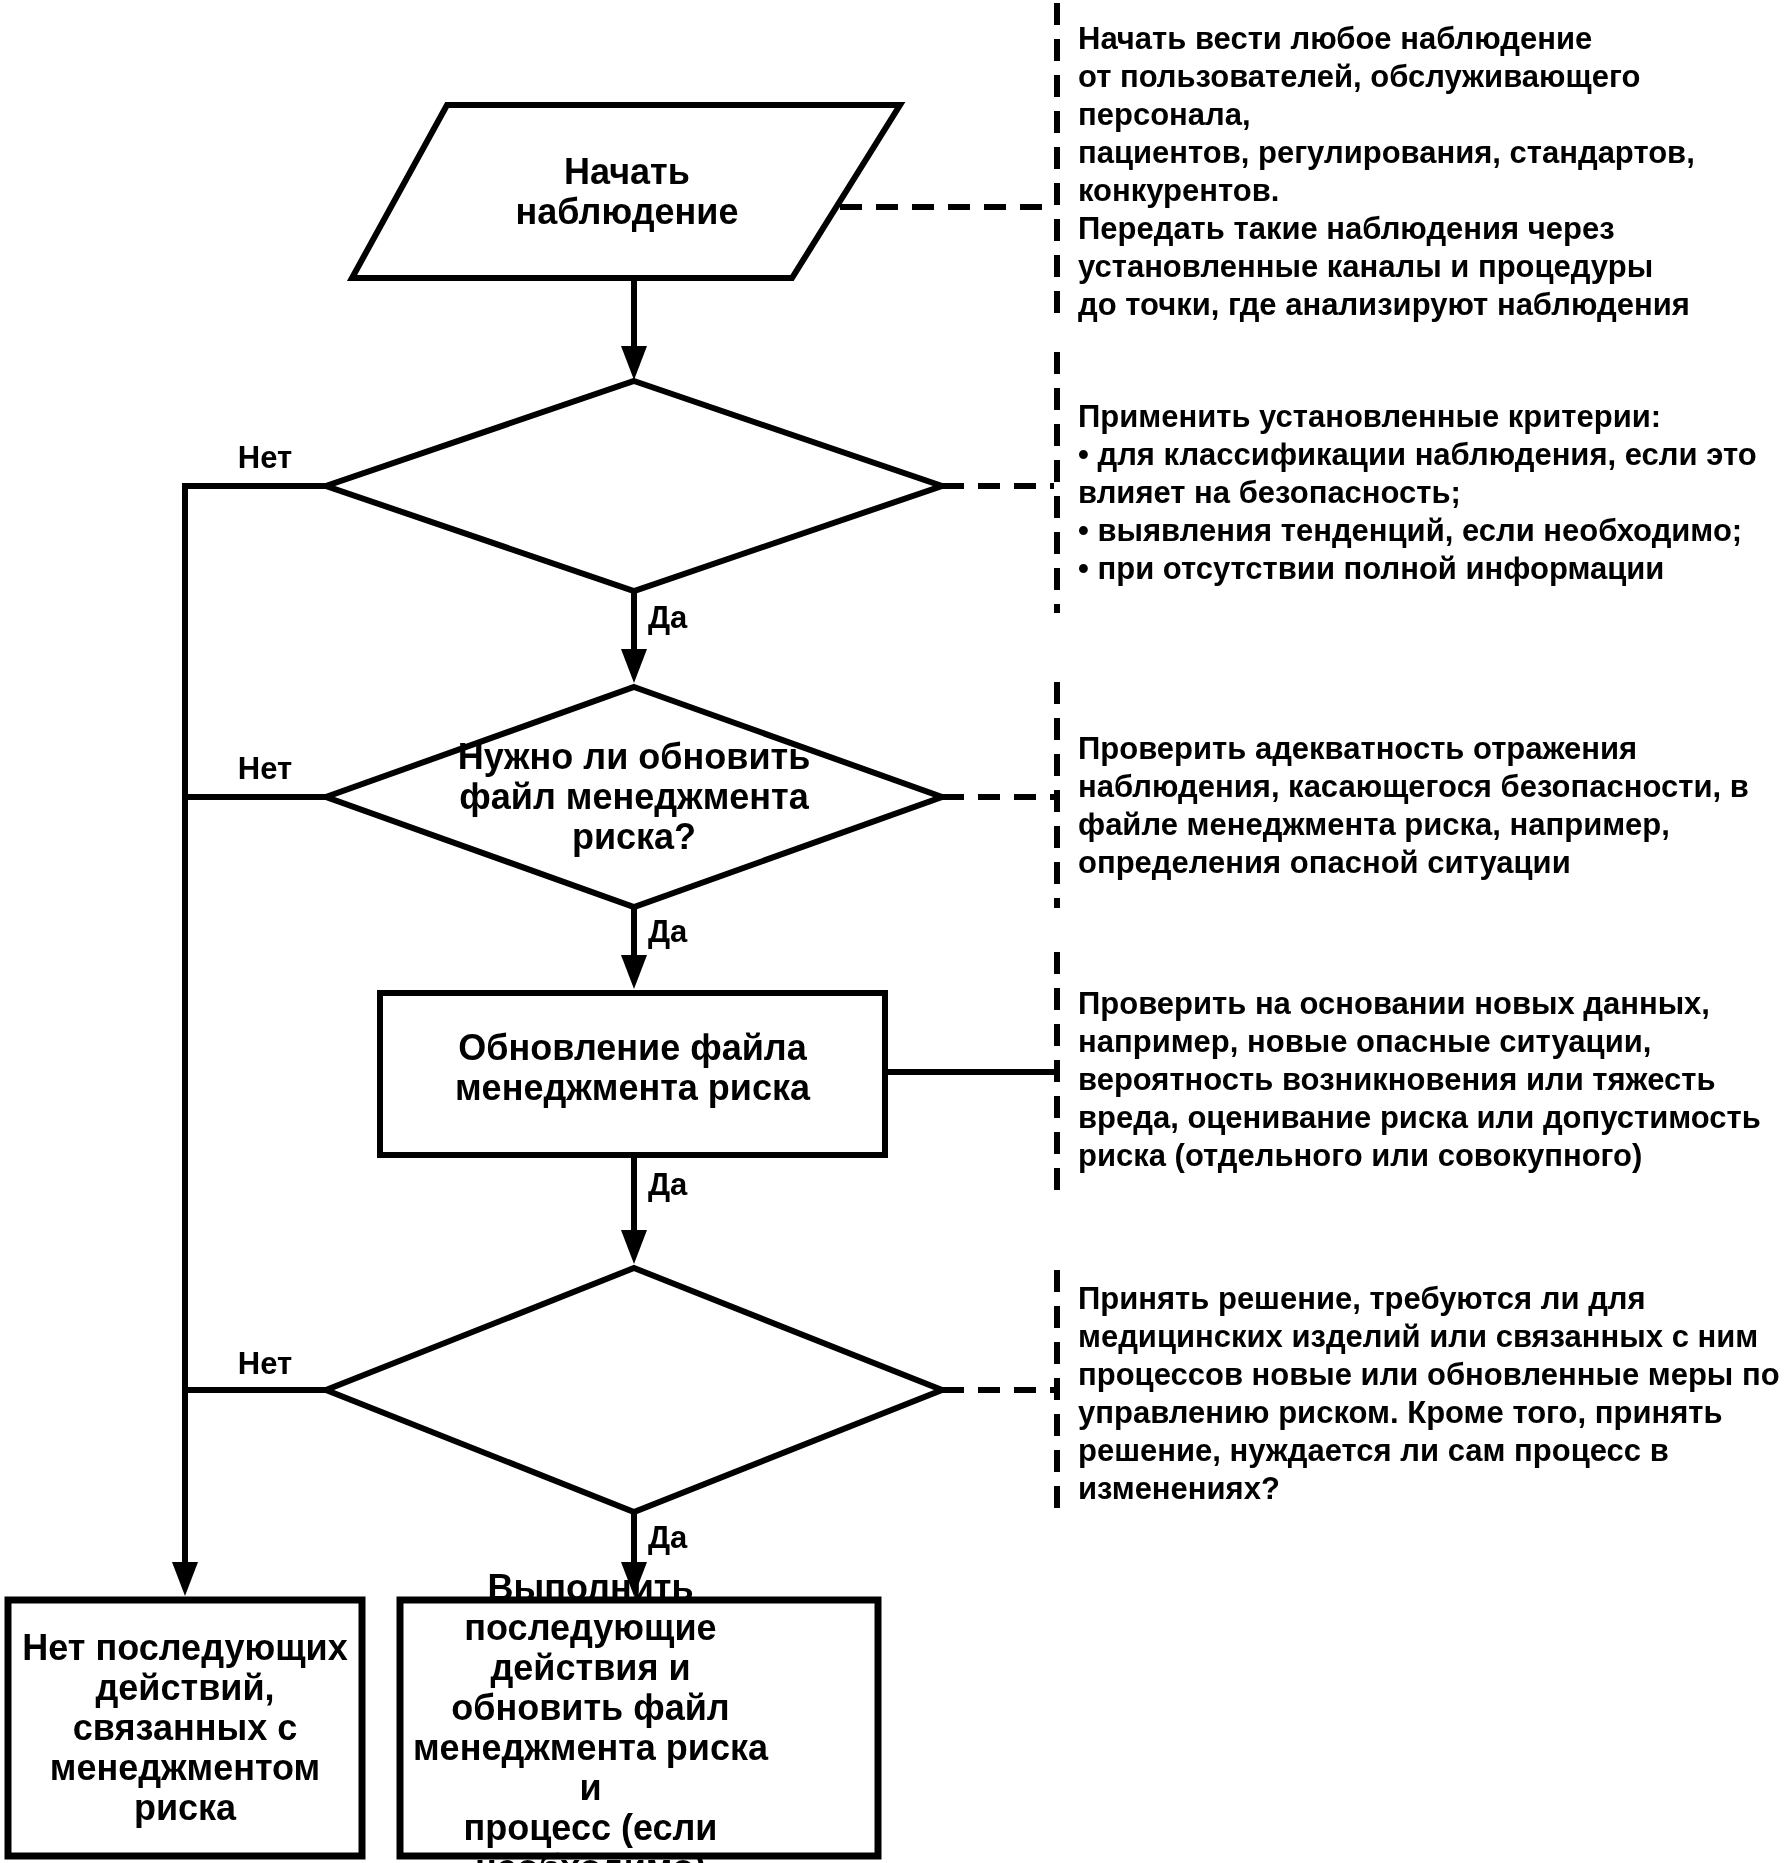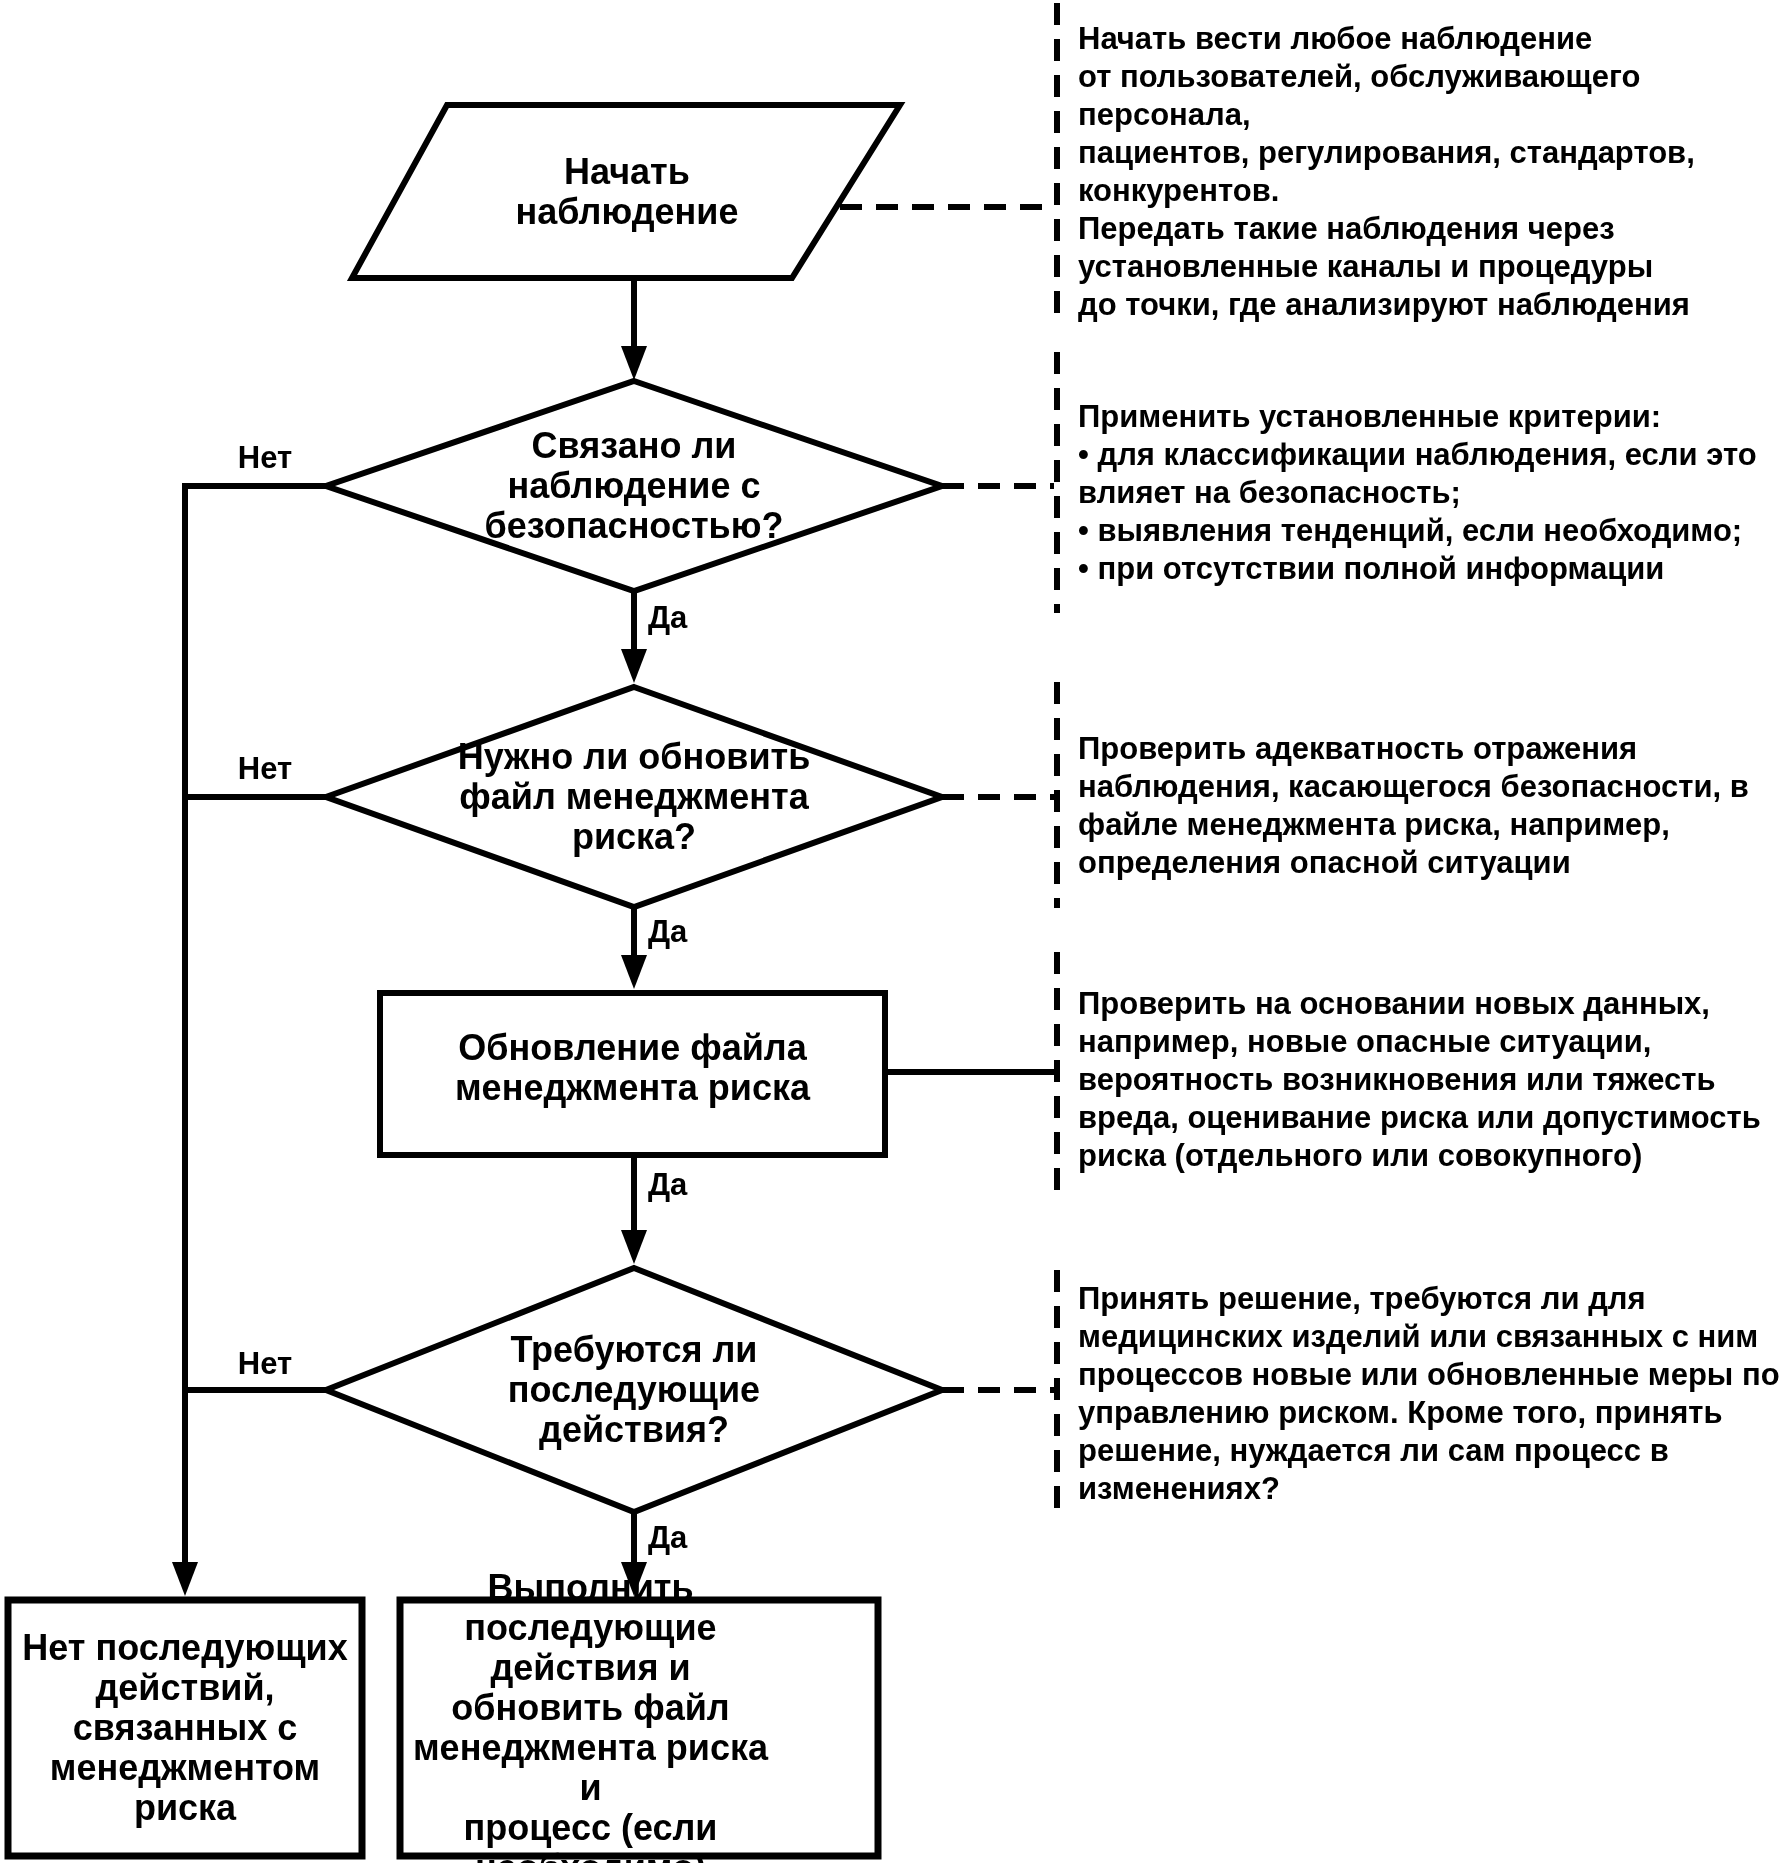--- a/index.html
+++ b/index.html
@@ -80,34 +80,28 @@
     <line x1="840" y1="207" x2="1054" y2="207" stroke-width="6" stroke-dasharray="22 14"></line>
     <line x1="942" y1="486" x2="1054" y2="486" stroke-width="6" stroke-dasharray="22 14"></line>
     <line x1="942" y1="797" x2="1054" y2="797" stroke-width="6" stroke-dasharray="22 14"></line>
     <line x1="885" y1="1072" x2="1054" y2="1072" stroke-width="6"></line>
     <line x1="942" y1="1390" x2="1054" y2="1390" stroke-width="6" stroke-dasharray="22 14"></line>
   </svg>
 
   <div class="txt node-label" style="left:402px; top:107px; width:450px; height:170px;">Начать
 наблюдение</div>
 
-  <div class="txt node-label" style="left:377px; top:391px; width:514px; height:190px;">Связано ли
-наблюдение с
-безопасностью?</div>
 
   <div class="txt node-label" style="left:377px; top:697px; width:514px; height:200px;">Нужно ли обновить
 файл менеджмента
 риска?</div>
 
   <div class="txt node-label" style="left:390px; top:993px; width:485px; height:150px;">Обновление файла
 менеджмента риска</div>
 
-  <div class="txt node-label" style="left:377px; top:1288px; width:514px; height:204px;">Требуются ли
-последующие
-действия?</div>
 
   <div class="txt node-label" style="left:12px; top:1604px; width:346px; height:248px;">Нет последующих
 действий,
 связанных с
 менеджментом
 риска</div>
 
   <div class="txt node-label" style="left:404px; top:1604px; width:373px; height:248px;">Выполнить последующие
 действия и обновить файл
 менеджмента риска и

